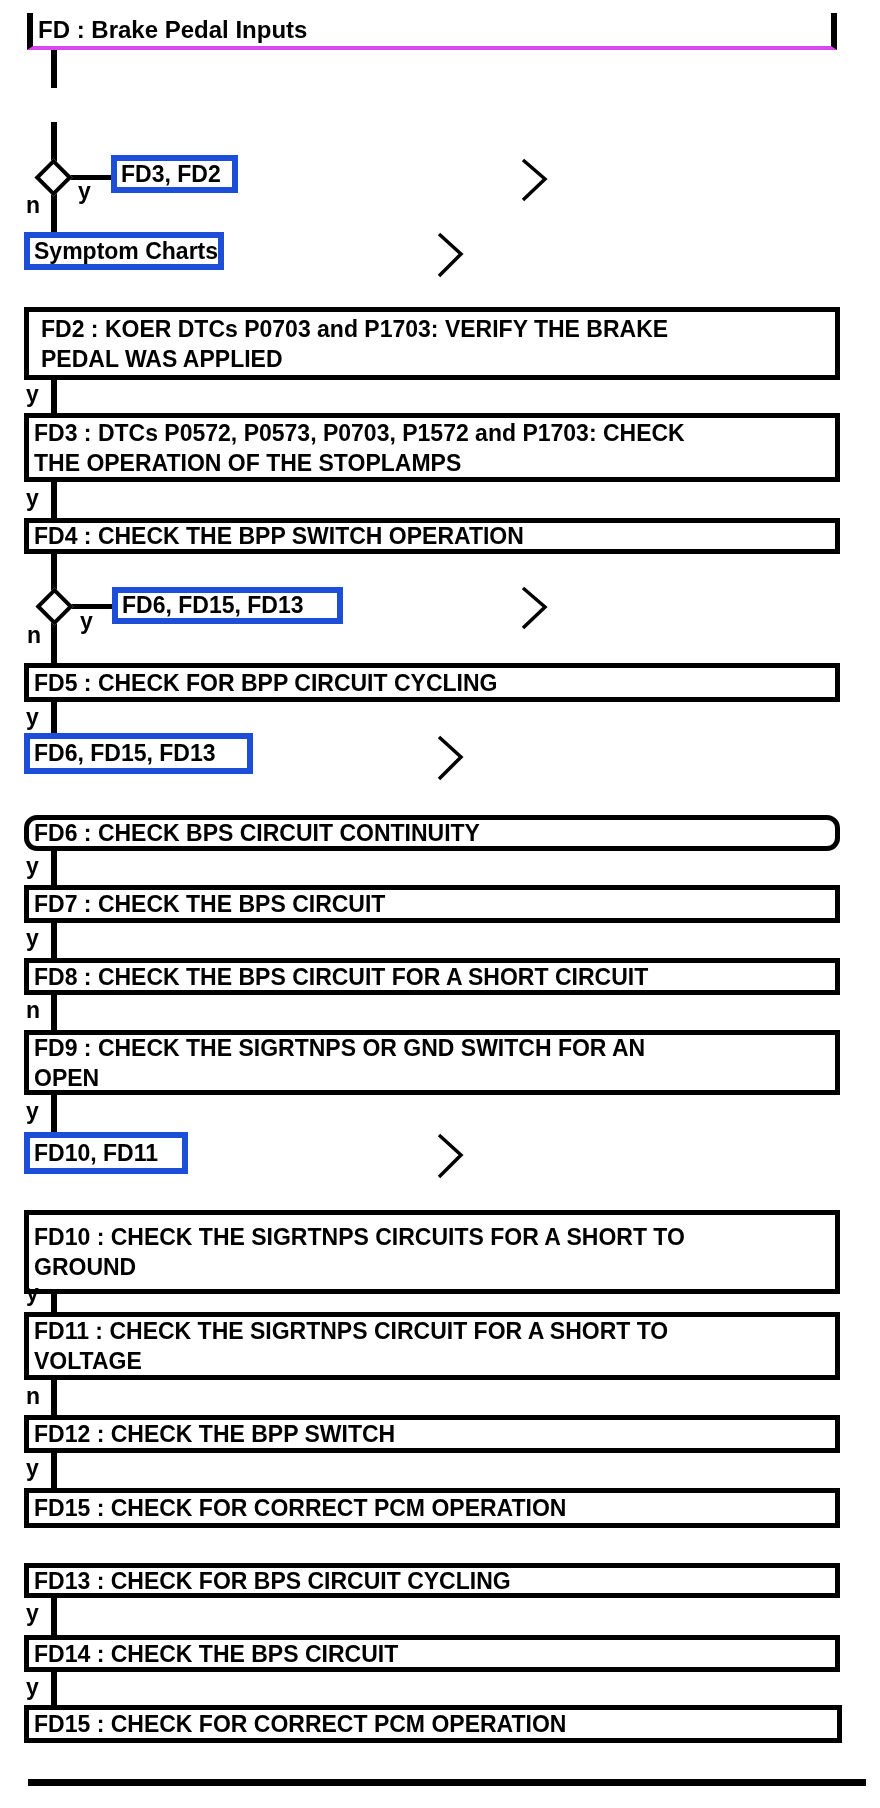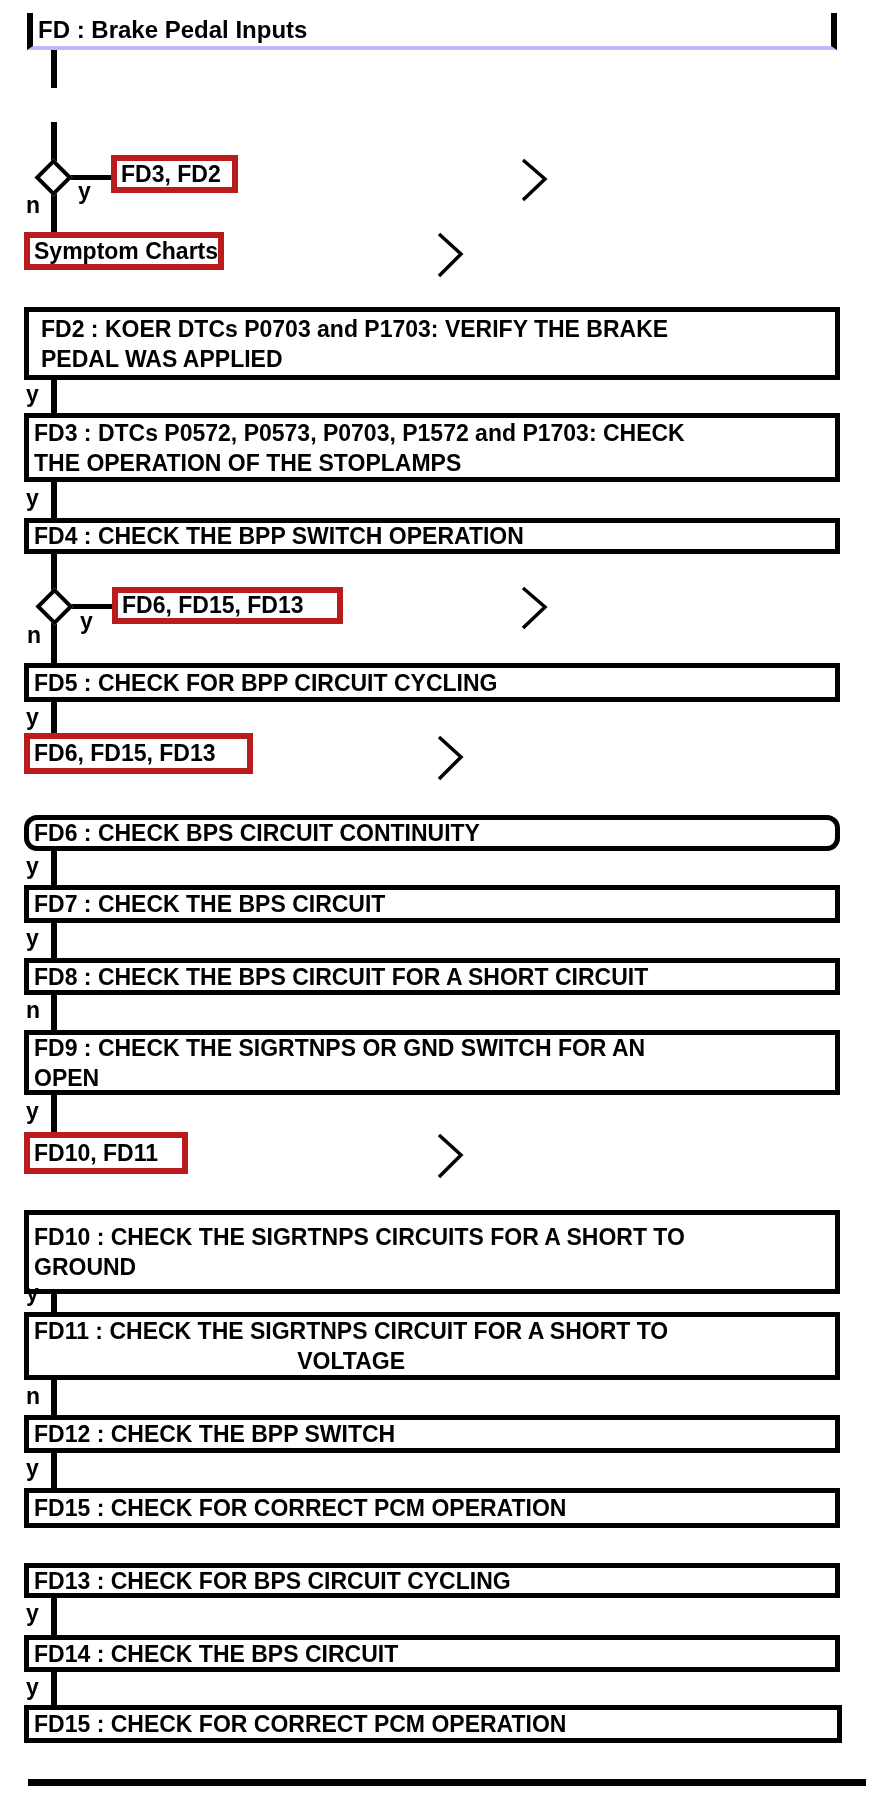--- a/index.html
+++ b/index.html
@@ -21,35 +21,35 @@
     align-items:center;
     padding-left:5px;
     font-weight:bold;
     font-size:23px;
     line-height:30px;
     white-space:pre-line;
     letter-spacing:0px;
   }
   .refbox{                     
     position:absolute;
-    border:6px solid #b91c1c;
+    border:6px solid #1d4ed8;
     background:#fff;
     box-sizing:border-box;
     display:flex;
     align-items:center;
     padding-left:4px;
     font-weight:bold;
     font-size:23px;
     white-space:nowrap;
   }
   .titlebox{                   
     position:absolute;
     border-left:6px solid #000;
     border-right:6px solid #000;
-    border-bottom:4px solid #c4b5fd;
+    border-bottom:4px solid #d946ef;
     background:#fff;
     box-sizing:border-box;
     display:flex;
     align-items:center;
     padding-left:5px;
     font-weight:bold;
     font-size:24px;
   }
   .vline{position:absolute;width:6px;background:#000;}
   .hline{position:absolute;height:5px;background:#000;}
@@ -107,21 +107,21 @@
 THE OPERATION OF THE STOPLAMPS</div>
   <div class="pbox" style="left:24px;top:518px;width:816px;height:36px;">FD4 : CHECK THE BPP SWITCH OPERATION</div>
   <div class="pbox" style="left:24px;top:663px;width:816px;height:39px;">FD5 : CHECK FOR BPP CIRCUIT CYCLING</div>
   <div class="pbox" style="left:24px;top:815px;width:816px;height:36px;border-radius:13px;">FD6 : CHECK BPS CIRCUIT CONTINUITY</div>
   <div class="pbox" style="left:24px;top:885px;width:816px;height:38px;">FD7 : CHECK THE BPS CIRCUIT</div>
   <div class="pbox" style="left:24px;top:958px;width:816px;height:37px;">FD8 : CHECK THE BPS CIRCUIT FOR A SHORT CIRCUIT</div>
   <div class="pbox" style="left:24px;top:1030px;width:816px;height:65px;">FD9 : CHECK THE SIGRTNPS OR GND SWITCH FOR AN
 OPEN</div>
   <div class="pbox" style="left:24px;top:1210px;width:816px;height:84px;">FD10 : CHECK THE SIGRTNPS CIRCUITS FOR A SHORT TO
 GROUND</div>
-  <div class="pbox" style="left:24px;top:1312px;width:816px;height:68px;text-align:center;">FD11 : CHECK THE SIGRTNPS CIRCUIT FOR A SHORT TO
+  <div class="pbox" style="left:24px;top:1312px;width:816px;height:68px;">FD11 : CHECK THE SIGRTNPS CIRCUIT FOR A SHORT TO
 VOLTAGE</div>
   <div class="pbox" style="left:24px;top:1415px;width:816px;height:38px;">FD12 : CHECK THE BPP SWITCH</div>
   <div class="pbox" style="left:24px;top:1488px;width:816px;height:40px;">FD15 : CHECK FOR CORRECT PCM OPERATION</div>
   <div class="pbox" style="left:24px;top:1563px;width:816px;height:35px;">FD13 : CHECK FOR BPS CIRCUIT CYCLING</div>
   <div class="pbox" style="left:24px;top:1635px;width:816px;height:37px;">FD14 : CHECK THE BPS CIRCUIT</div>
   <div class="pbox" style="left:24px;top:1705px;width:818px;height:38px;">FD15 : CHECK FOR CORRECT PCM OPERATION</div>
 
   <div class="refbox" style="left:111px;top:155px;width:127px;height:38px;">FD3, FD2</div>
   <div class="refbox" style="left:24px;top:232px;width:200px;height:38px;">Symptom Charts</div>
   <div class="refbox" style="left:112px;top:587px;width:231px;height:37px;">FD6, FD15, FD13</div>

